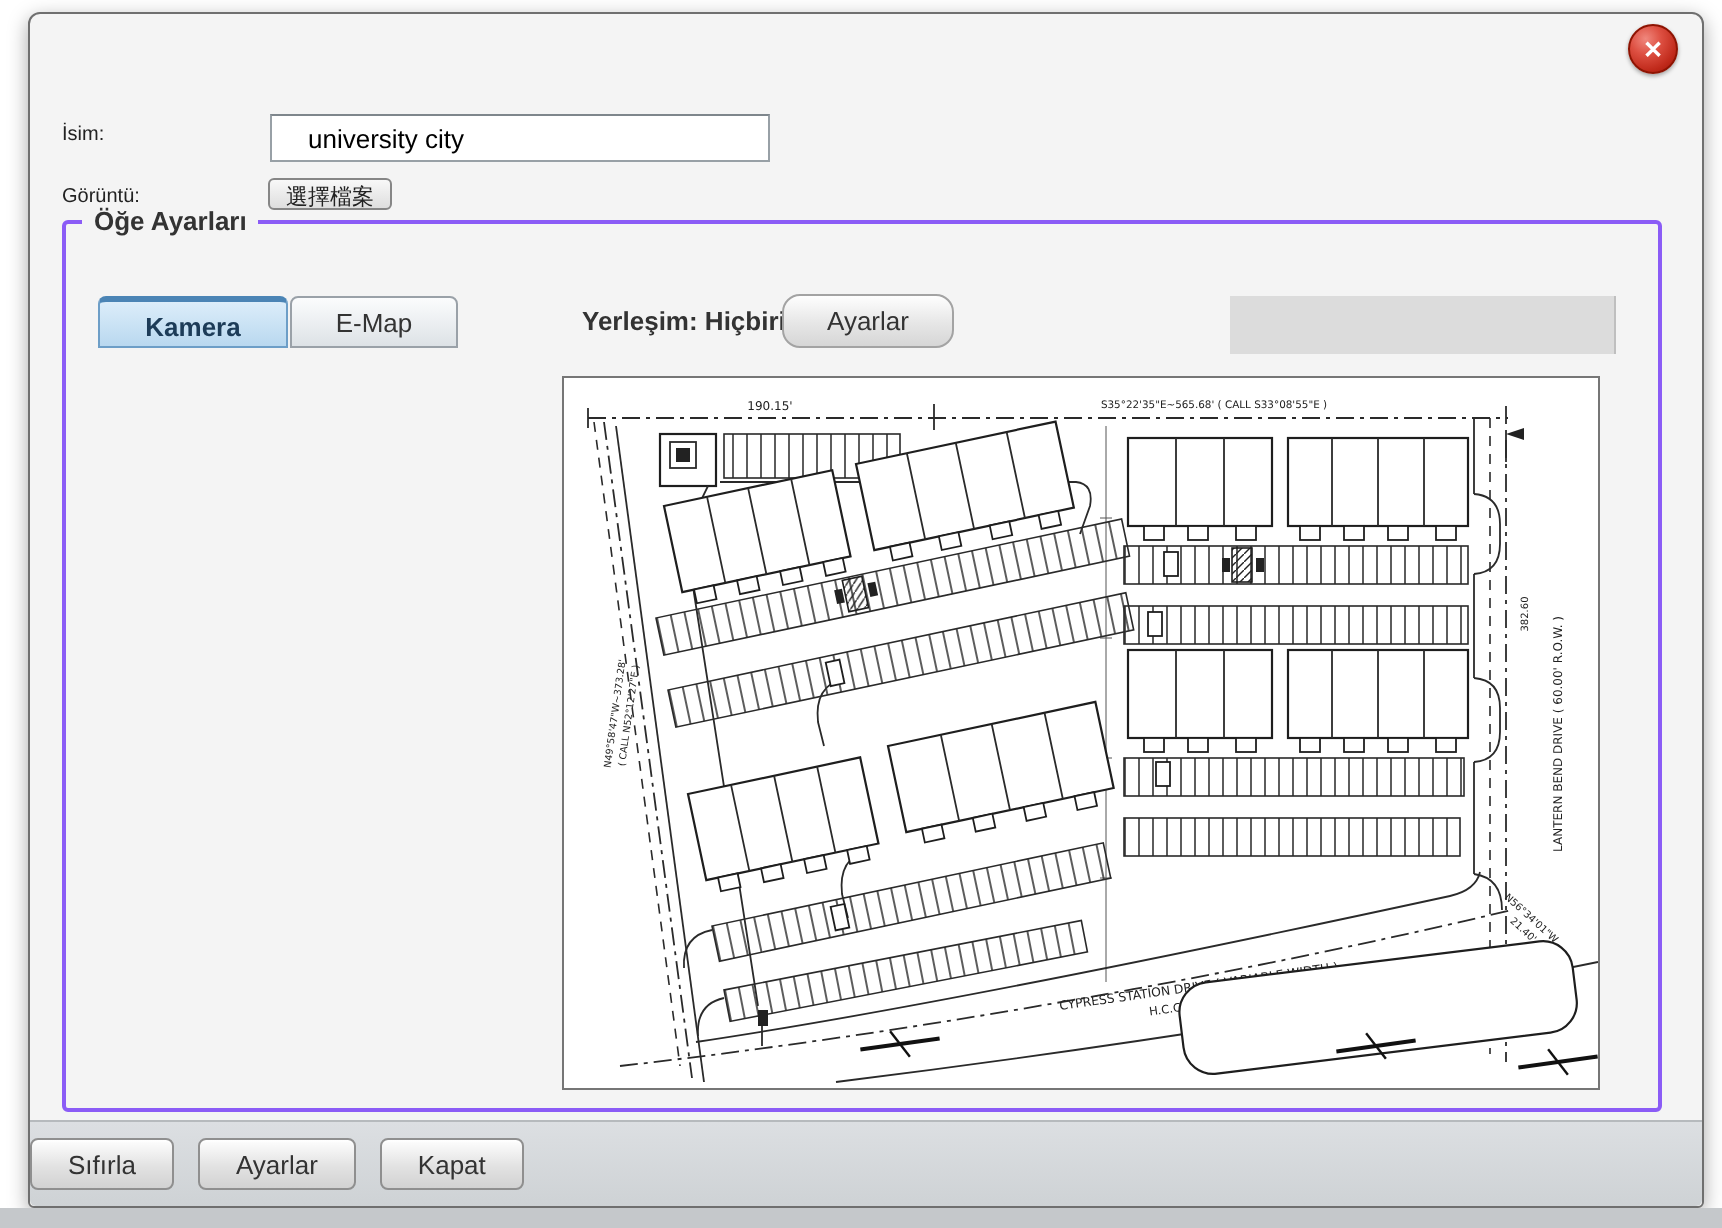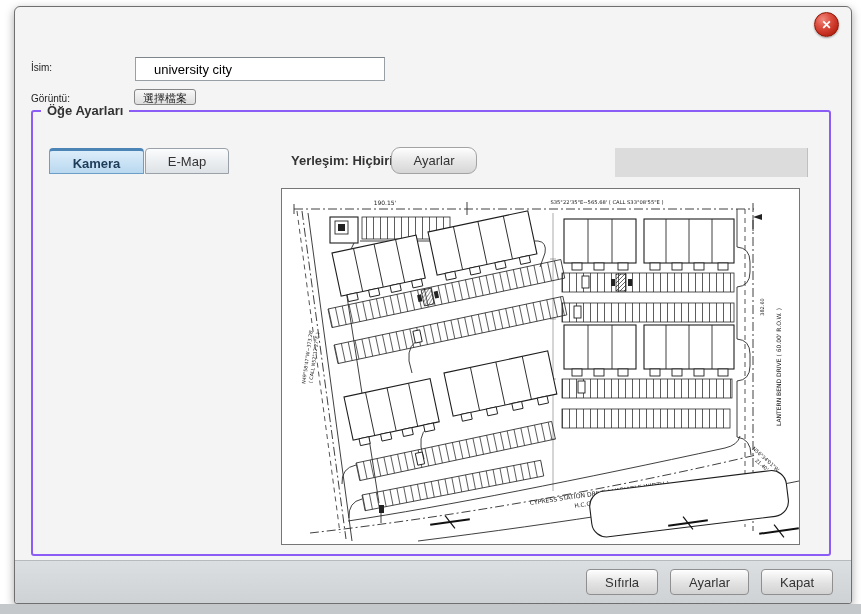--- a/index.html
+++ b/index.html
@@ -79,21 +79,21 @@
     background:#dcdcdc;border-right:1px solid #bfbfbf;
   }
   .map-panel{
     position:absolute;left:248px;top:76px;width:519px;height:357px;
     background:#fff;border:1px solid #767676;box-sizing:border-box;overflow:hidden;
   }
   .footer{
     position:absolute;left:0;right:0;bottom:0;height:42px;
     background:linear-gradient(#dcdfe2,#ced2d5);
     border-top:1px solid #b6babd;border-radius:0 0 3px 3px;
-    display:flex;justify-content:flex-end;align-items:center;gap:12px;padding-right:18px;
+    display:flex;align-items:center;gap:12px;padding-right:18px;
   }
   .btn{
     height:26px;padding:0 18px;font-size:13px;color:#333;
     border:1px solid #8f8f8f;border-radius:4px;cursor:pointer;
     background:linear-gradient(#fefefe,#e2e2e2 55%,#d2d2d2);
     box-shadow:inset 0 1px 0 rgba(255,255,255,.6);
     font-family:"Liberation Sans",sans-serif;
   }
   
   svg text{font-family:"DejaVu Sans",sans-serif;fill:#222;}

